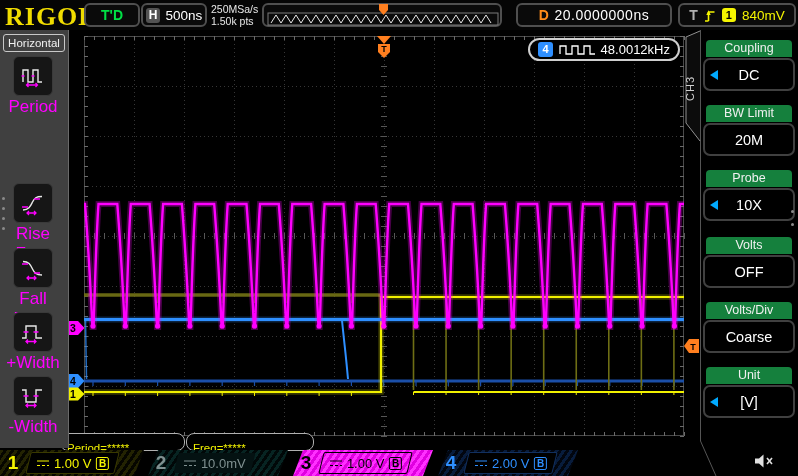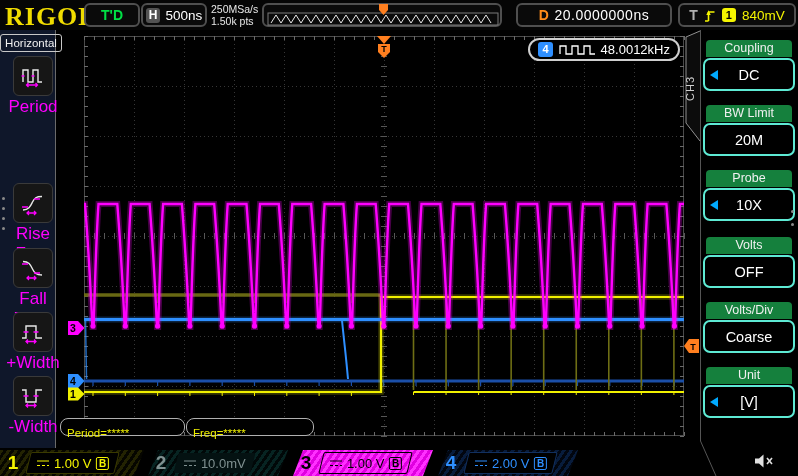--- a/index.html
+++ b/index.html
@@ -21,55 +21,55 @@
   #rates{position:absolute;left:211px;top:3px;font-size:10.5px;line-height:12px;color:#e8e8e8;}
   #preview-box{left:262px;width:240px;padding:0;justify-content:flex-start;}
   #d-box{left:516px;width:156px;font-size:14px;letter-spacing:.5px;}
   .d-badge{color:#ff8c1a;font-weight:bold;font-size:14px;}
   #t-box{left:678px;width:118px;font-size:13.5px;color:#f5f500;gap:6px;}
   .t-letter{color:#b0b0b0;font-weight:bold;font-size:14px;}
   .src-badge{background:#f5f500;color:#000;font-weight:bold;font-size:11px;width:14px;
              height:14px;border-radius:3px;text-align:center;line-height:14px;}
 
   
-  #left-menu{position:absolute;left:0;top:30px;width:56px;height:418px;background:#0f172a;
+  #left-menu{position:absolute;left:0;top:30px;width:69px;height:418px;background:#404040;
              border-right:1px solid #6a6a6a;z-index:5;box-sizing:border-box;}
   #lm-title{margin:4px auto 0;width:60px;height:16px;border:1px solid #c8c8c8;border-radius:3px;
             color:#f0f0f0;font-size:11.5px;text-align:center;line-height:16px;}
   .lm-item{position:absolute;left:0;width:66px;text-align:center;cursor:pointer;}
   .lm-icon{margin:0 auto;width:38px;height:38px;background:#161616;border:1px solid #3a3a3a;
            border-radius:6px;display:flex;align-items:center;justify-content:center;}
   .lm-label{margin-top:1px;font-size:17px;color:#ff00ff;}
   #lm-dots{position:absolute;left:2px;top:160px;}
   #lm-dots i{display:block;width:3px;height:3px;border-radius:50%;background:#8a8a8a;margin:7px 0;}
 
   
   #right-menu{position:absolute;left:700px;top:30px;width:98px;height:446px;z-index:5;}
   .rm-item{position:absolute;left:0;width:98px;}
   .rm-header{margin:0 auto;width:86px;height:17px;background:#15803d;border-radius:4px 4px 0 0;
              color:#f0f0f0;font-size:12.5px;text-align:center;line-height:17px;}
   .rm-btn{box-sizing:border-box;margin:1px auto 0;width:92px;height:33px;background:#000;
-          border:2px solid #5eead4;border-radius:7px;color:#fff;font-size:14.5px;
+          border:2px solid #404040;border-radius:7px;color:#fff;font-size:14.5px;
           display:flex;align-items:center;justify-content:center;position:relative;cursor:pointer;}
   .rm-arrow{position:absolute;left:5px;top:50%;margin-top:-5px;width:0;height:0;
             border-top:5px solid transparent;border-bottom:5px solid transparent;
             border-right:8px solid #00aaff;}
   #ch3-tab{position:absolute;left:684px;top:42px;width:16px;height:92px;color:#d0d0d0;
            font-size:11px;writing-mode:vertical-rl;transform:rotate(180deg);text-align:center;
            letter-spacing:1px;z-index:6;}
   #rm-dots{position:absolute;left:791px;top:200px;z-index:6;}
   #rm-dots i{display:block;width:3px;height:3px;border-radius:50%;background:#8a8a8a;margin:10px 0;}
 
   
   #freq-badge{position:absolute;left:528px;top:38px;width:152px;height:23px;box-sizing:border-box;
               border:2px solid #cfcfcf;border-radius:12px;background:#000;display:flex;
               align-items:center;gap:6px;padding:0 8px;z-index:4;color:#fff;font-size:13px;}
   .fc-ch{background:#2e8fff;color:#fff;font-weight:bold;font-size:11px;min-width:15px;height:15px;
          border-radius:3px;text-align:center;line-height:15px;}
-  .meas-box{position:absolute;top:418px;height:16px;box-sizing:border-box;border:1px solid #b0b0b0;
+  .meas-box{position:absolute;top:433px;height:16px;box-sizing:border-box;border:1px solid #b0b0b0;
             border-radius:8px;background:#000;color:#f0f000;font-size:11.5px;line-height:13px;
             padding:8px 6px;z-index:4;}
   #meas-period{left:60px;width:125px;}
   #meas-freq{left:186px;width:128px;}
 
   
   #bottombar{position:absolute;left:0;top:448px;width:798px;height:28px;z-index:6;}
   .ch{position:absolute;top:2px;height:26px;display:flex;align-items:center;gap:2px;cursor:pointer;}
   .ch .num{font-size:19px;font-weight:bold;width:26px;text-align:center;line-height:26px;}
   .ch-val{display:flex;align-items:center;gap:4px;height:20px;padding:0 7px;

